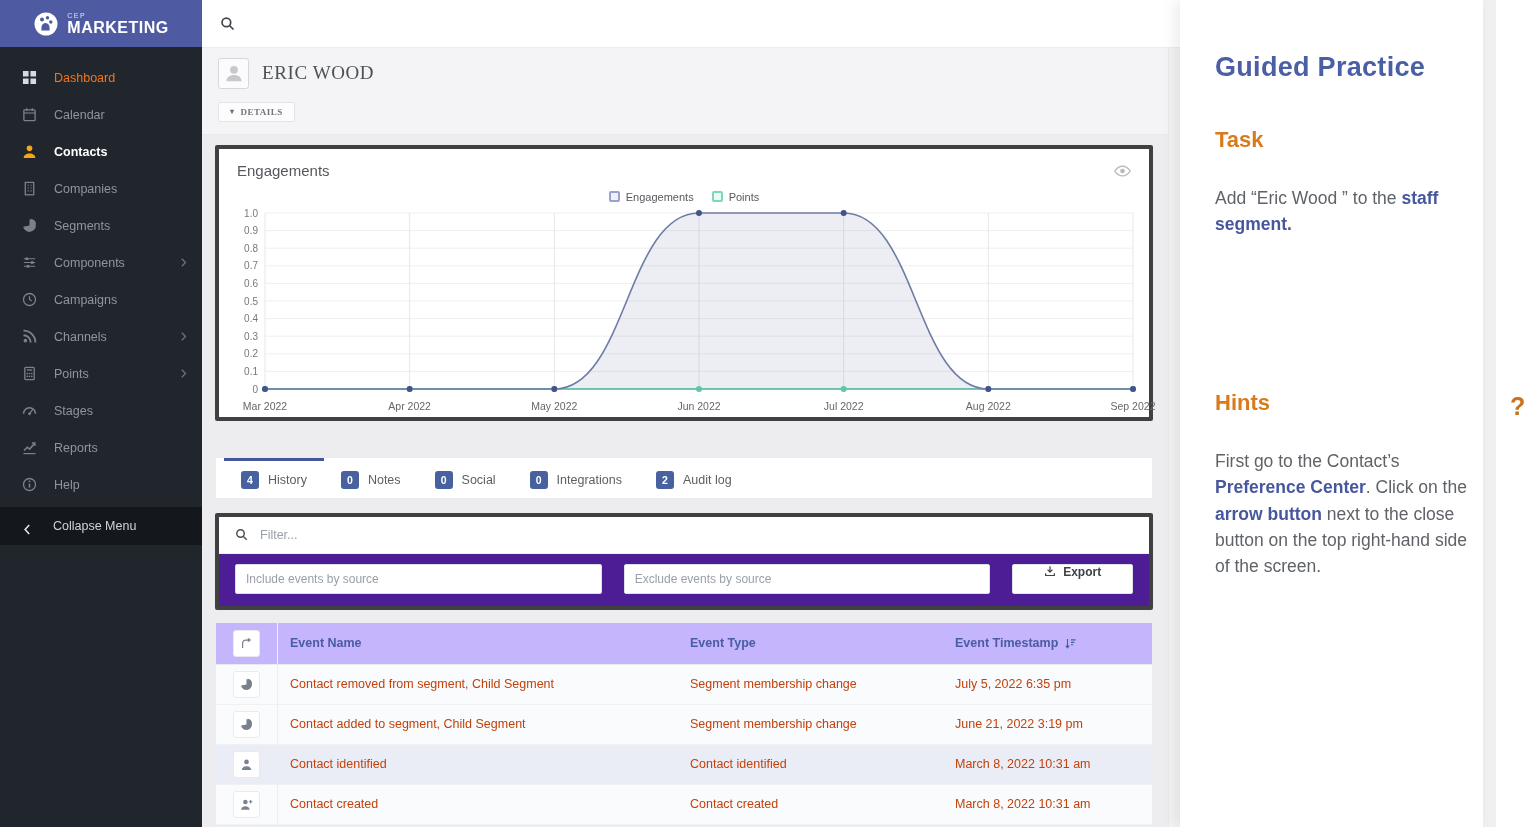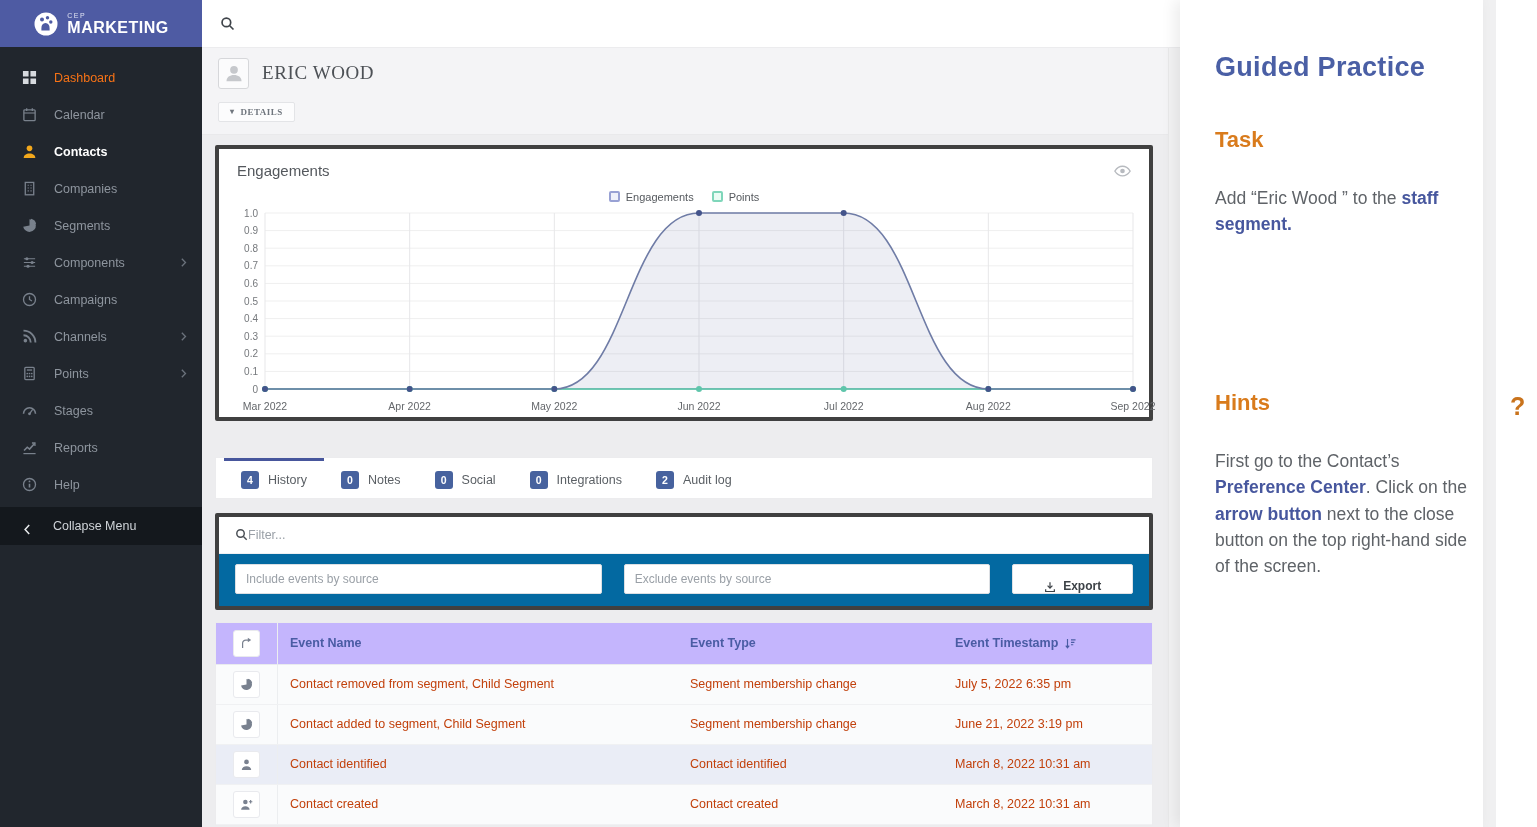--- a/index.html
+++ b/index.html
@@ -64,29 +64,29 @@
 
   
   .tabs { margin-top:36px; background:#fff; border:1px solid #ececee; display:flex; padding-left:8px; }
   .tab { display:flex; align-items:center; gap:9px; padding:10px 17px 9px; border-top:3px solid transparent; cursor:pointer; }
   .tab.active { border-top-color:#47569c; }
   .tab-badge { min-width:18px; height:18px; background:#47629e; color:#fff; font-size:10.5px; font-weight:bold; border-radius:3px; display:flex; align-items:center; justify-content:center; padding:0 3px; }
   .tab-label { font-size:12.5px; color:#5a5f64; }
 
   
   .filter-card { margin-top:14px; }
-  .filter-row { display:flex; align-items:center; padding:11px 16px; }
+  .filter-row { display:flex; align-items:center; gap:12px; padding:11px 16px; }
   .f-ic { width:13px; height:13px; color:#4a4f55; }
   .f-ic svg { width:13px; height:13px; display:block; fill:none; stroke:currentColor; }
   .filter-input { flex:1; border:none; outline:none; font-family:inherit; font-size:12.5px; color:#444; background:transparent; }
   .filter-input::placeholder { color:#9aa0a7; }
-  .source-row { background:#0369a1; border-top:1px solid #f0f0f2; padding:10px 16px 12px; display:flex; align-items:center; gap:22px; }
+  .source-row { background:#4c1d95; border-top:1px solid #f0f0f2; padding:10px 16px 12px; display:flex; align-items:center; gap:22px; }
   .src-input { width:385px; height:30px; border:1px solid #dcdfe3; border-radius:2px; padding:0 10px; font-family:inherit; font-size:12px; color:#555; background:#fff; }
   .src-input::placeholder { color:#9aa0a7; }
-  .export-btn { margin-left:auto; width:127px; height:30px; background:#fff; border:1px solid #dfe2e6; border-radius:2px; display:flex; align-items:flex-end; justify-content:center; gap:7px; font-family:inherit; font-size:12px; font-weight:bold; color:#3d4247; cursor:pointer; }
+  .export-btn { margin-left:auto; width:127px; height:30px; background:#fff; border:1px solid #dfe2e6; border-radius:2px; display:flex; align-items:flex-start; justify-content:center; gap:7px; font-family:inherit; font-size:12px; font-weight:bold; color:#3d4247; cursor:pointer; }
   .dl-ic { width:12px; height:12px; color:#3d4247; }
   .dl-ic svg { width:12px; height:12px; display:block; fill:none; stroke:currentColor; }
 
   
   .table-wrap { margin-top:12px; background:#fff; border:1px solid #ececee; border-radius:2px; }
   .t-row { display:grid; grid-template-columns:62px 400px 265px 1fr; align-items:center; min-height:40px; border-bottom:1px solid #f0f1f3; background:#fafbfc; }
   .t-row.header { background:#c4b5fd; min-height:42px; border-bottom:1px solid #e9ebee; }
   .t-row.hl { background:#eaedf6; }
   .t-icell { display:flex; justify-content:center; border-right:1px solid #eceef0; align-self:stretch; align-items:center; }
   .ibox { width:27px; height:27px; background:#fff; border:1px solid #e9eaee; border-radius:3px; display:flex; align-items:center; justify-content:center; cursor:pointer; color:#79818f; }

